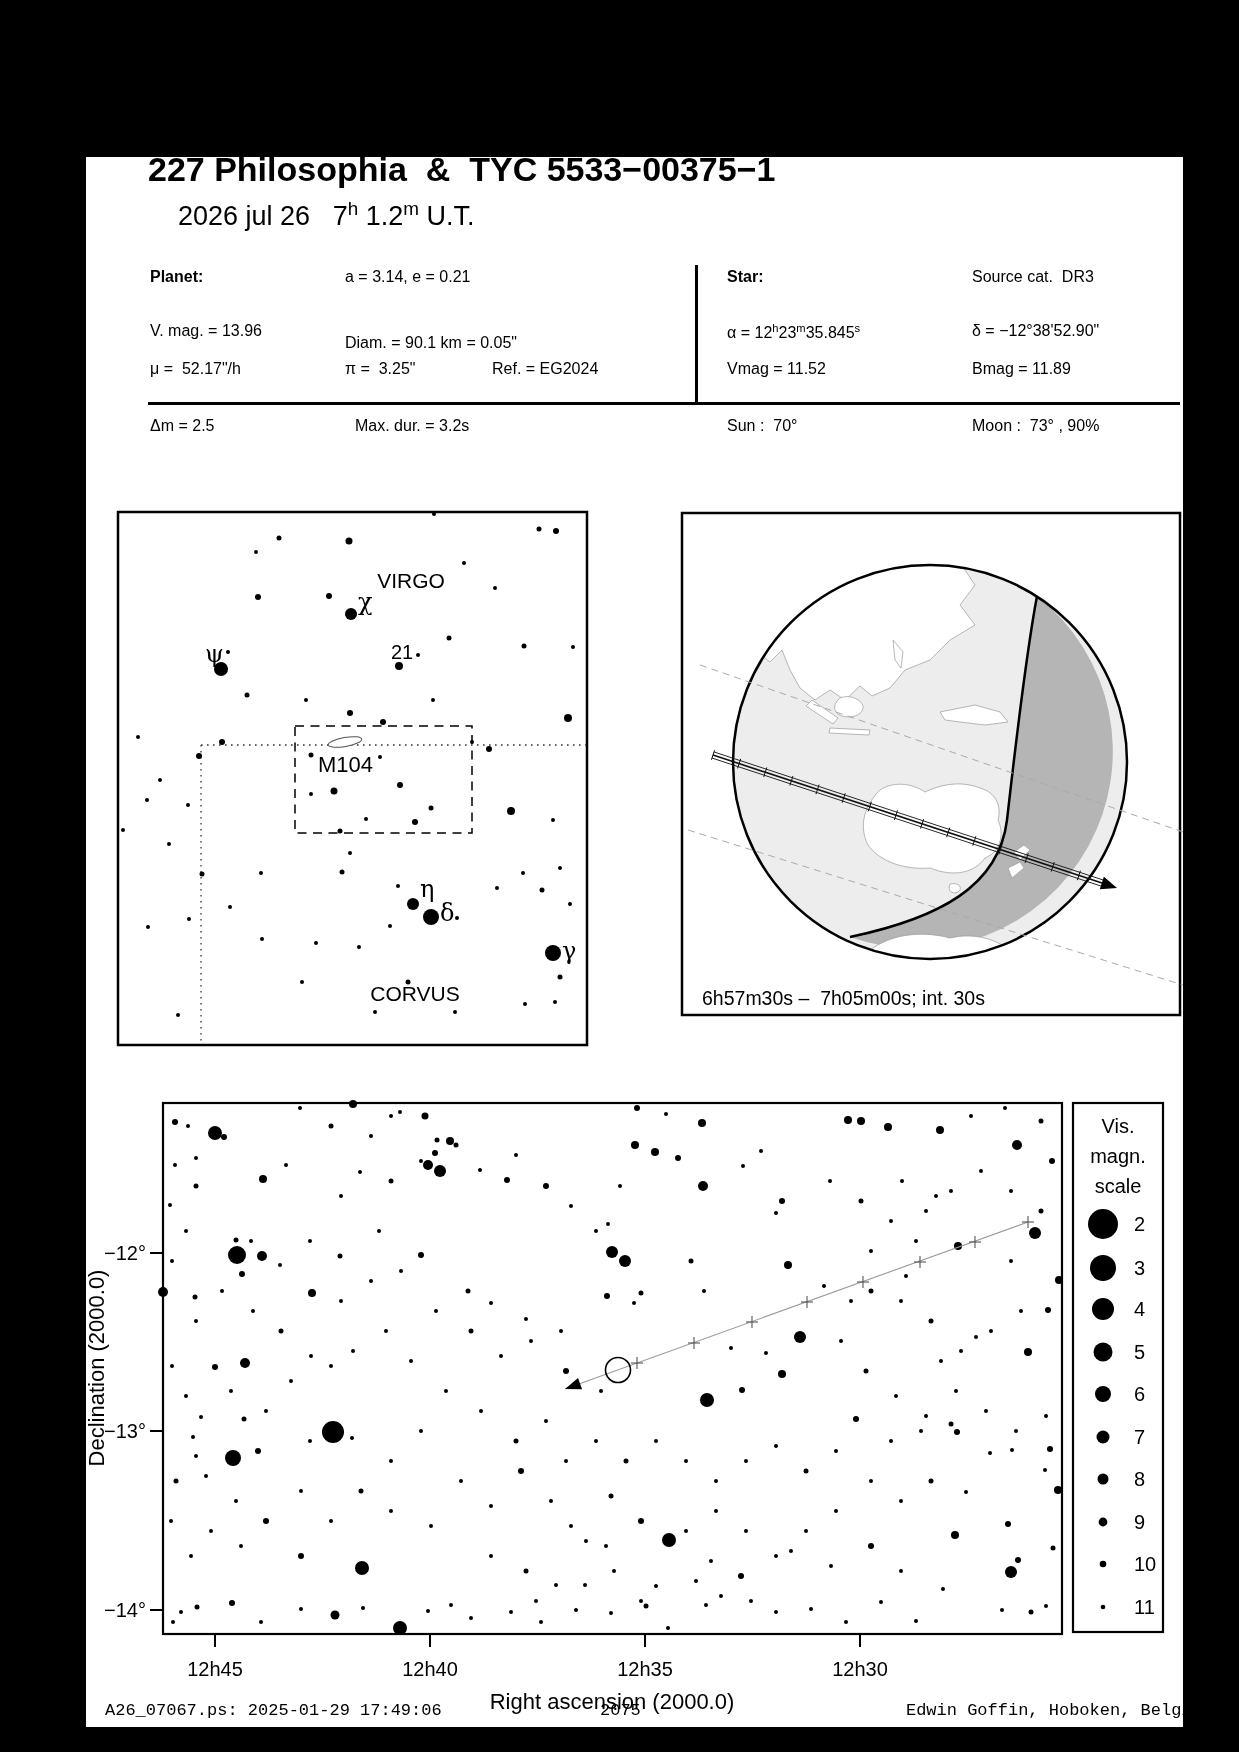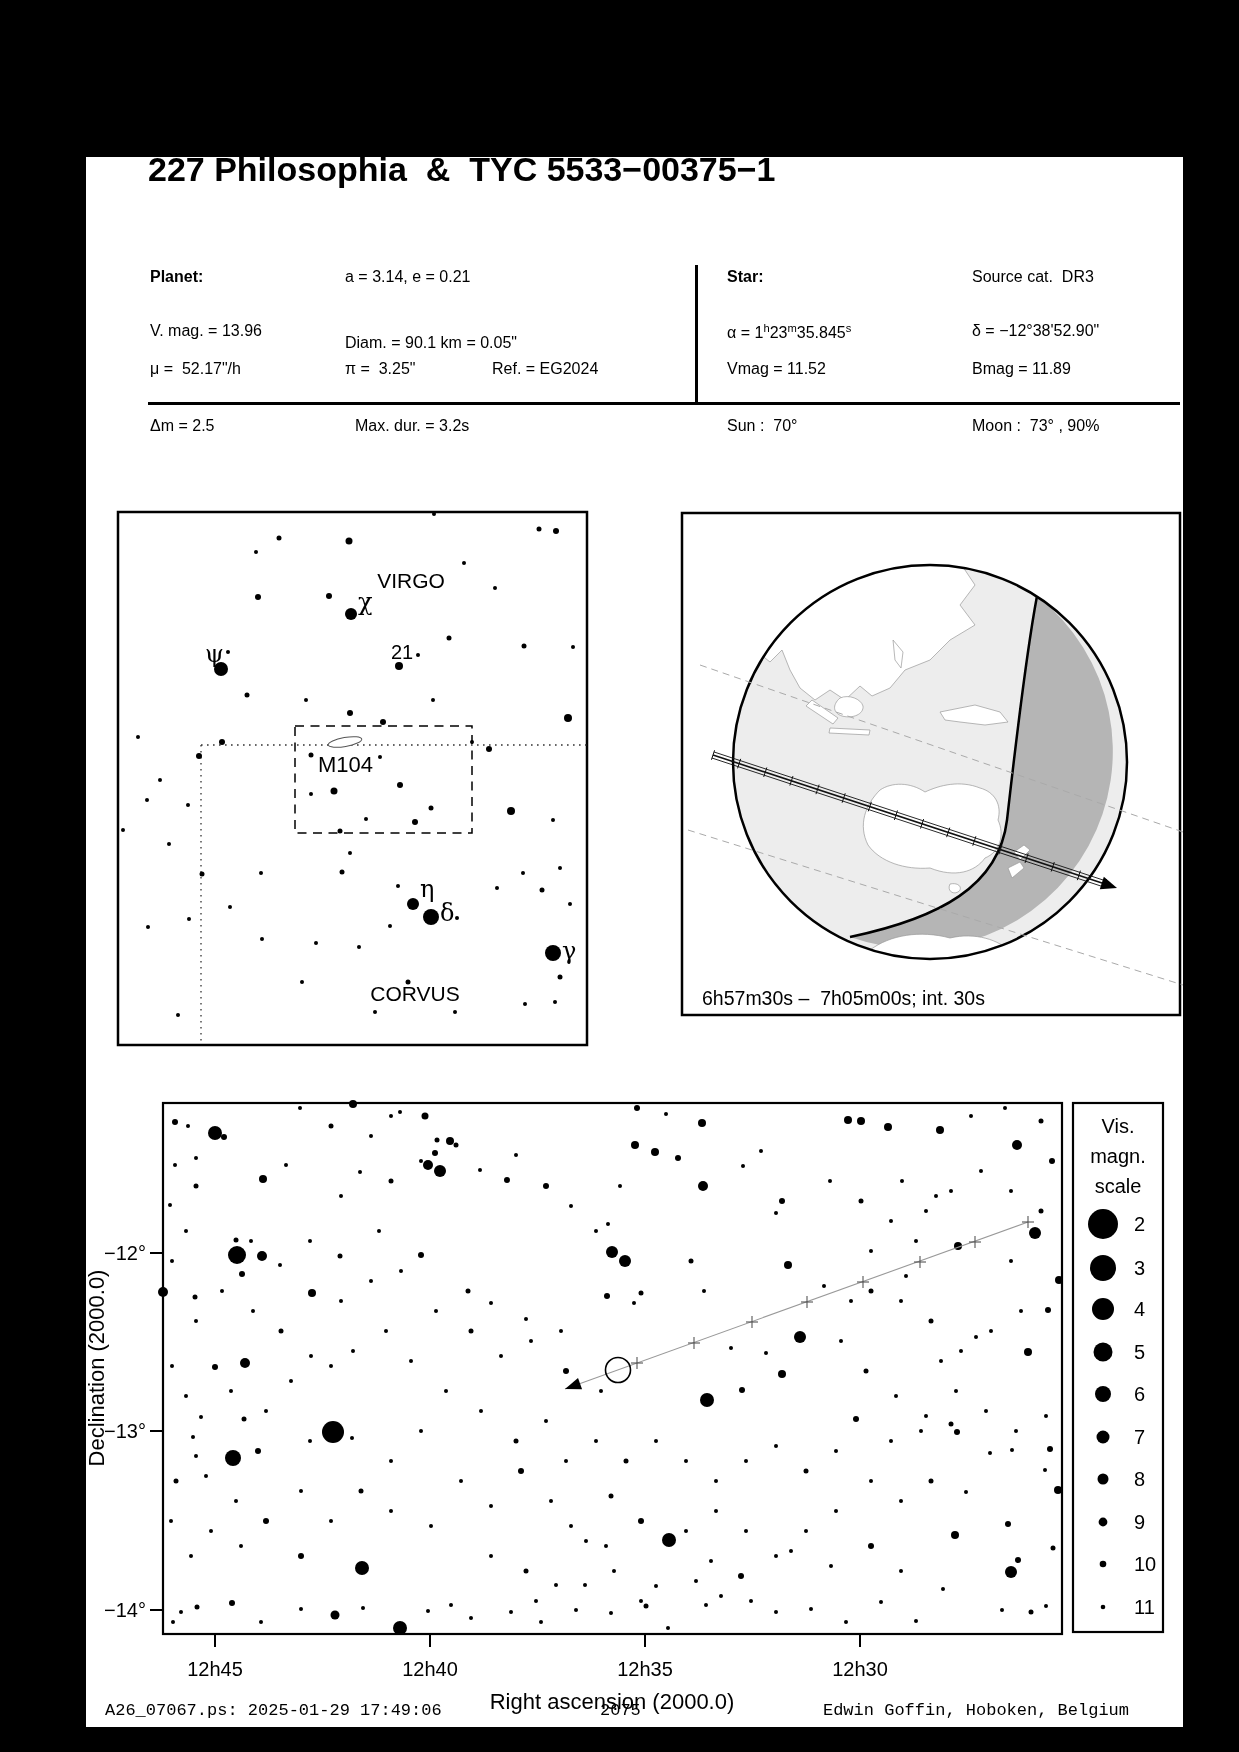--- a/index.html
+++ b/index.html
@@ -19,29 +19,30 @@
   svg text.greek{font-family:"DejaVu Serif",serif;}
   .foot{position:absolute;font-family:"Liberation Mono","DejaVu Sans Mono",monospace;font-size:17px;white-space:pre;}
 </style>
 </head>
 <body>
 
 <div id="root">
   <div id="sheet"></div>
 
   <div id="title">227 Philosophia  &amp;  TYC 5533−00375−1</div>
+  <div id="subtitle"><span>2026 jul 26</span>   <span>7</span><sup>h</sup><span> 1.2</span><sup>m</sup><span> U.T.</span></div>
 
   <div class="t b" style="left:150px;top:268px">Planet:</div>
   <div class="t" style="left:345px;top:268px">a = 3.14, e = 0.21</div>
   <div class="t b" style="left:727px;top:268px">Star:</div>
   <div class="t" style="left:972px;top:268px">Source cat.  DR3</div>
 
   <div class="t" style="left:150px;top:322px">V. mag. = 13.96</div>
   <div class="t" style="left:345px;top:334px">Diam. = 90.1 km = 0.05"</div>
-  <div class="t" style="left:727px;top:322px"><span>α = 1</span><span class="sup">h</span><span>23</span><span class="sup">m</span><span>35.845</span><span class="sup">s</span></div>
+  <div class="t" style="left:727px;top:322px"><span>α = 12</span><span class="sup">h</span><span>23</span><span class="sup">m</span><span>35.845</span><span class="sup">s</span></div>
   <div class="t" style="left:972px;top:322px">δ = −12°38'52.90"</div>
 
   <div class="t" style="left:150px;top:360px">μ =  52.17"/h</div>
   <div class="t" style="left:345px;top:360px">π =  3.25"</div>
   <div class="t" style="left:492px;top:360px">Ref. = EG2024</div>
   <div class="t" style="left:727px;top:360px">Vmag = 11.52</div>
   <div class="t" style="left:972px;top:360px">Bmag = 11.89</div>
 
   <div id="vdivider"></div>
   <div id="hrule"></div>
@@ -530,14 +531,14 @@
         <text x="1134" y="1529" font-size="20">9</text>
         <circle cx="1103" cy="1564" r="3.3" fill="#000"></circle>
         <text x="1134" y="1571" font-size="20">10</text>
         <circle cx="1103" cy="1607" r="2.3" fill="#000"></circle>
         <text x="1134" y="1614" font-size="20">11</text>
       </g>
     </svg>
 
   <div class="foot" style="left:105px;top:1701px">A26_07067.ps: 2025-01-29 17:49:06</div>
   <div class="foot" style="left:600px;top:1701px;width:90px;text-align:left">2075</div>
-  <div class="foot" style="left:776px;top:1701px;width:400px;text-align:center">Edwin Goffin, Hoboken, Belgium</div>
+  <div class="foot" style="left:812px;top:1701px;width:400px;text-align:right">Edwin Goffin, Hoboken, Belgium</div>
 </div>
 
 </body></html>

